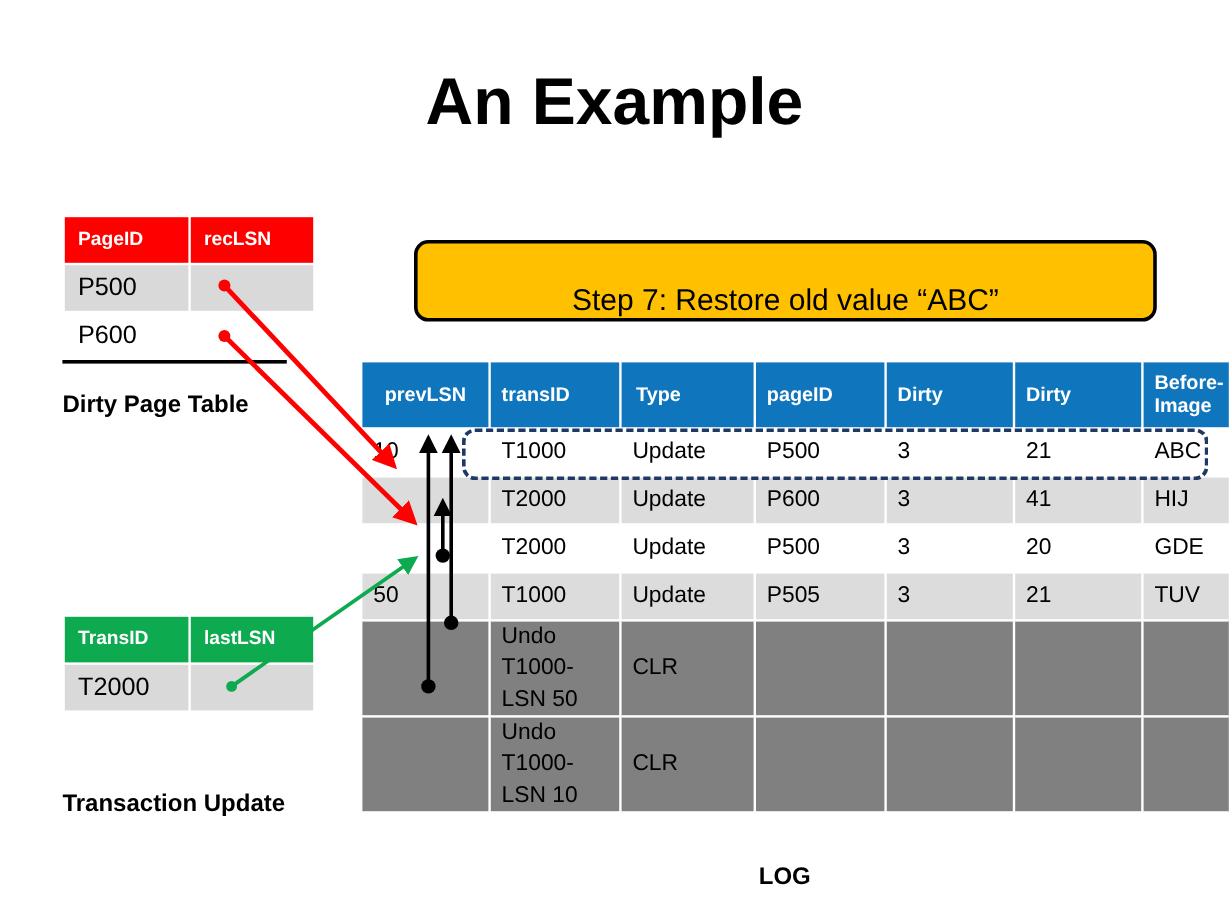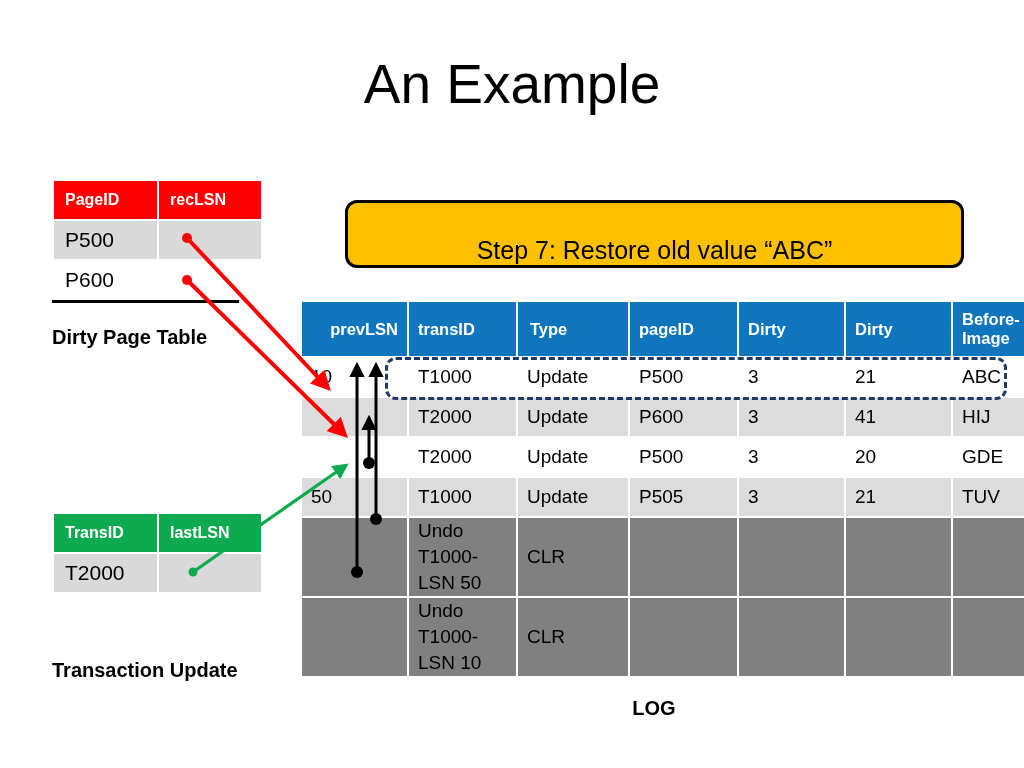--- a/index.html
+++ b/index.html
@@ -10,21 +10,21 @@
     overflow:hidden;
     position:relative;
   }
   #slide{position:relative;width:1024px;height:768px;}
 
   
   .slide-title{
     position:absolute;left:0;top:54px;width:1024px;
     text-align:center;
     font-size:55px;line-height:60px;
-    font-weight:400;color:#000000;
+    font-weight:700;color:#000000;
     letter-spacing:0px;
   }
 
   
   .mini-table{position:absolute;border-collapse:collapse;}
   .mini-table td,.mini-table th{
     padding:0;margin:0;border:2px solid #ffffff;
     height:38px;vertical-align:middle;
   }
   .mini-table th{
@@ -72,24 +72,24 @@
     font-size:16.5px;font-weight:bold;height:54px;
   }
   #log-table td{
     font-size:19px;color:#000000;height:38px;
   }
   tr.r-white td{background:#FFFFFF;}
   tr.r-gray  td{background:#DCDCDC;}
   tr.r-dark  td{background:#808080;height:80px;}
   tr.r-dark td{font-size:19px;line-height:26px;}
   td.c-prevlsn{text-align:right;padding-right:16px;}
-  #log-table th.c-prevlsn{text-align:right;padding-right:9px;}
+  #log-table th.c-prevlsn{text-align:center;padding-right:9px;}
 
   .log-caption{
-    position:absolute;left:300px;top:697px;width:708px;
+    position:absolute;left:300px;top:720px;width:708px;
     text-align:center;font-size:20px;font-weight:bold;color:#000;
   }
 
   
   #overlay{position:absolute;left:0;top:0;width:1024px;height:768px;pointer-events:none;}
 </style>
 </head>
 <body>
 
 <div id="slide">

